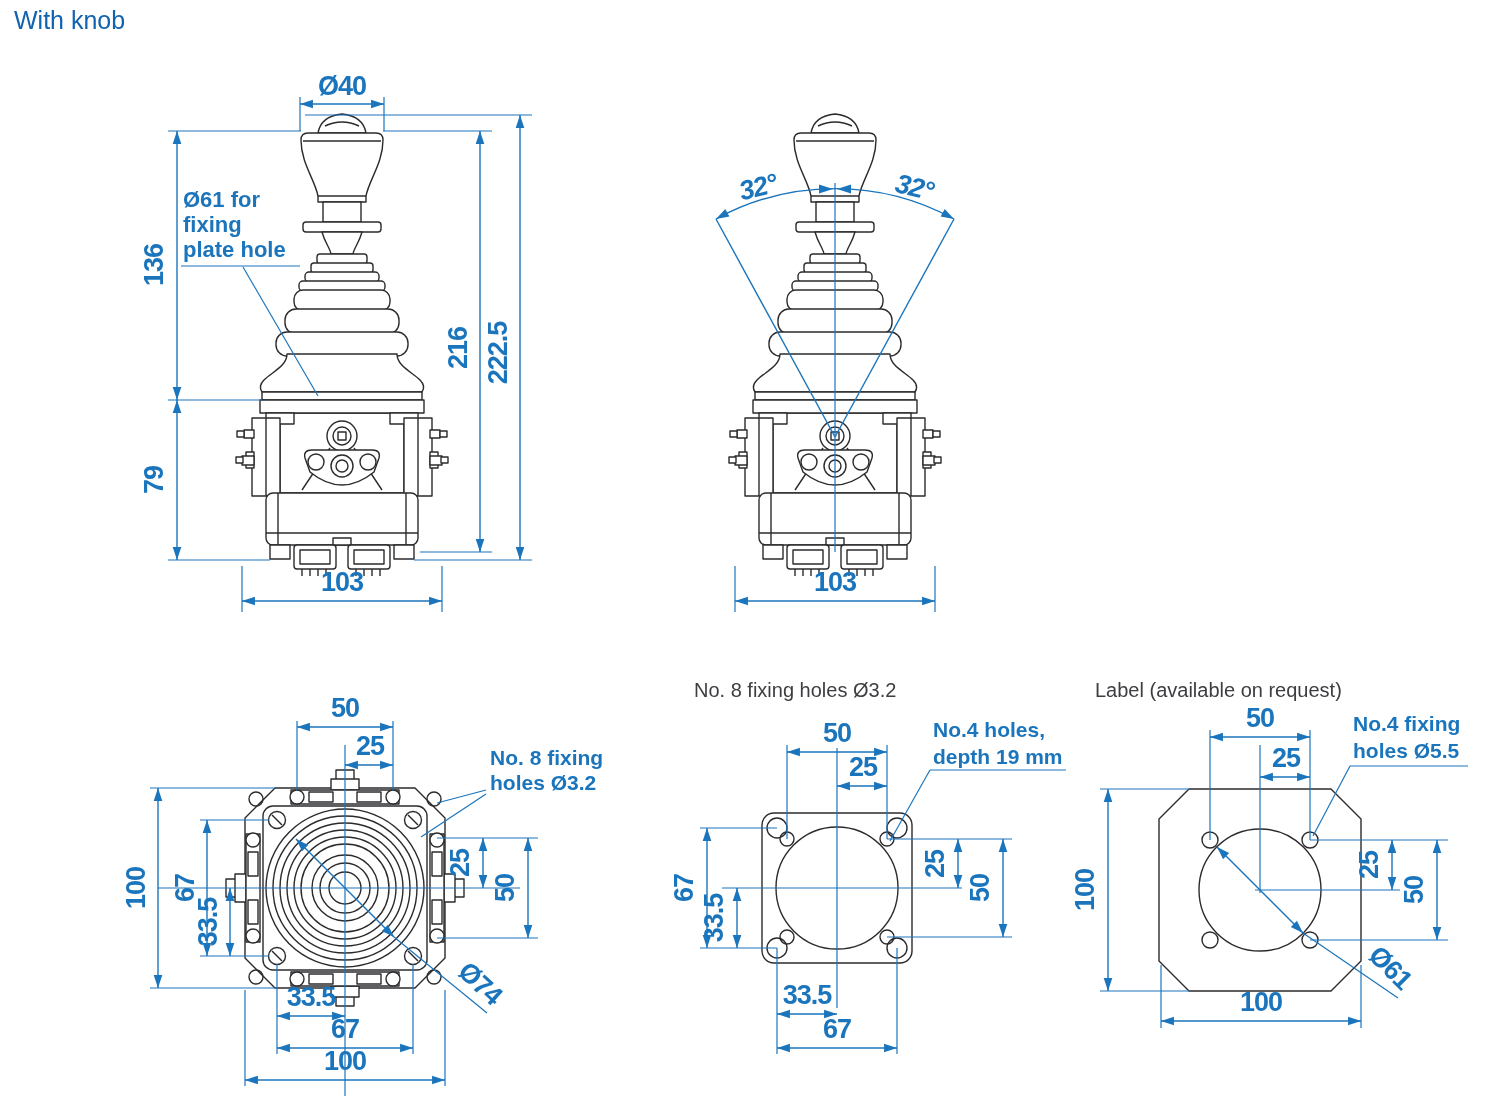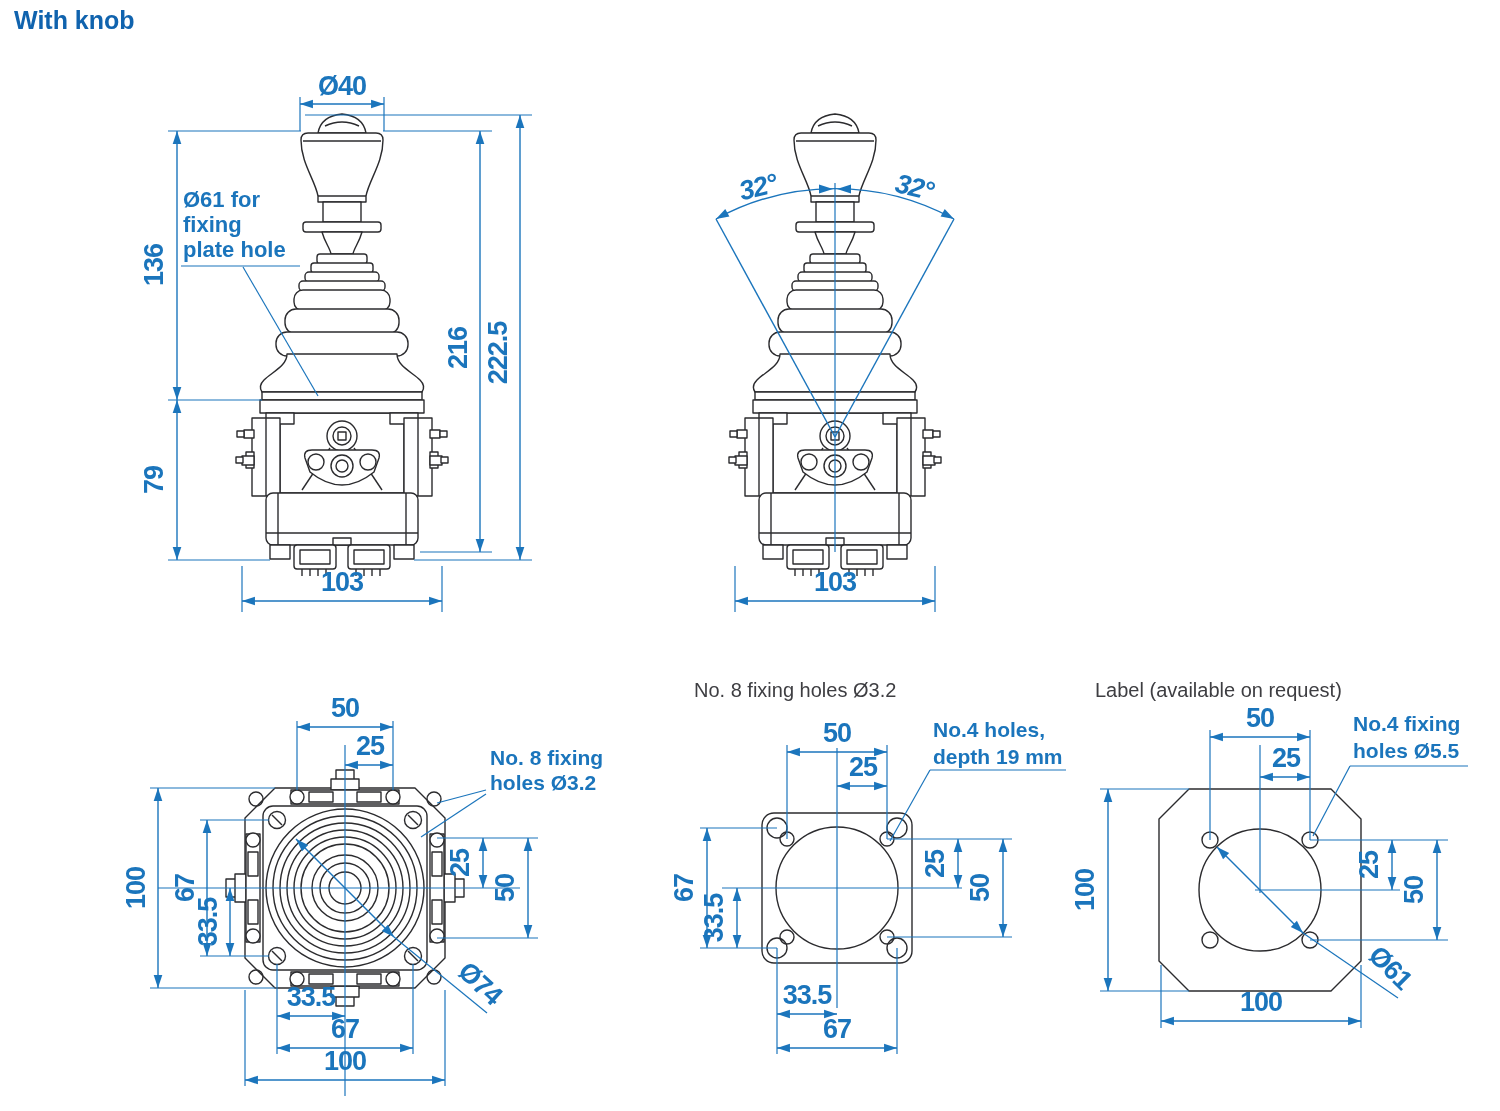--- a/index.html
+++ b/index.html
@@ -1,18 +1,18 @@
 <!DOCTYPE html>
 <html><head>
 <meta charset="utf-8">
 <style>
   html,body{margin:0;padding:0;background:#fff;}
   .canvas{position:relative;width:1500px;height:1111px;background:#fff;overflow:hidden;
           font-family:"Liberation Sans",sans-serif;}
-  .page-title{position:absolute;left:14px;top:6px;font-size:25px;font-weight:bold;color:#1063AE;}
+  .page-title{position:absolute;left:14px;top:6px;font-size:25px;font-weight:normal;color:#1063AE;}
   svg text{font-family:"Liberation Sans",sans-serif;}
   .dim{font-size:27px;font-weight:bold;fill:#1B75BC;letter-spacing:-1px;}
   .angle{font-size:27px;font-weight:bold;font-style:italic;fill:#1B75BC;letter-spacing:-1px;}
   .note{font-size:21px;font-weight:bold;fill:#1B75BC;}
   .fvnote{font-size:22px;font-weight:bold;fill:#1B75BC;}
   .vtitle{font-size:20px;fill:#3E3E42;}
   .dk{stroke:#2B2B2E;stroke-width:1.4;fill:none;stroke-linejoin:round;}
   .dw{stroke:#2B2B2E;stroke-width:1.4;fill:#fff;stroke-linejoin:round;}
   .bl{stroke:#1B75BC;stroke-width:1.4;fill:none;}
   .bx{stroke:#1B75BC;stroke-width:1.2;fill:none;}

